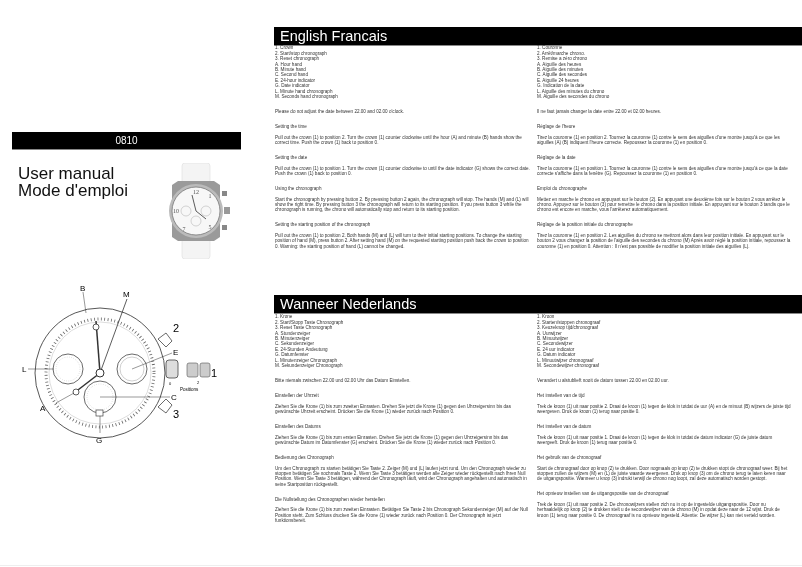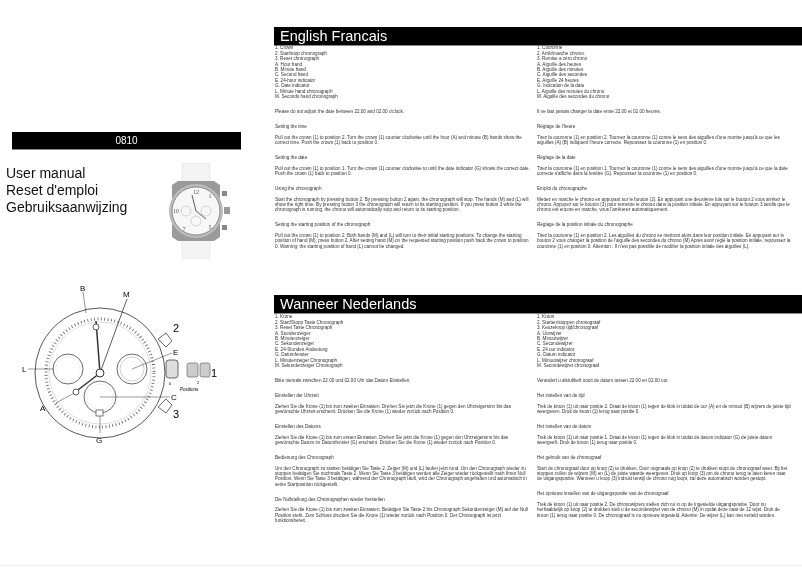--- a/index.html
+++ b/index.html
@@ -1,41 +1,40 @@
 <!DOCTYPE html>
 <html><head>
 <meta charset="utf-8">
 <style>
   html, body { margin:0; padding:0; background:#fff; }
   body { width:802px; height:567px; position:relative; overflow:hidden; font-family:"Liberation Sans", sans-serif; color:#222; }
   .page-bottom-line { position:absolute; left:0; top:565px; width:802px; height:1px; background:#eee; }
 
   .model-bar { position:absolute; left:12px; top:132px; width:229px; height:17px; background:#000; color:#fff; font-size:10px; text-align:center; line-height:17px; box-shadow:0 1px 0 #888; }
-  .titles { position:absolute; left:6px; top:165px; font-size:14px; line-height:17px; color:#111; }
+  .titles { position:absolute; left:18px; top:165px; font-size:17px; line-height:17px; color:#111; }
   .titles div { white-space:nowrap; }
   .photo { position:absolute; left:158px; top:163px; width:76px; height:96px; }
 
   .diagram { position:absolute; left:20px; top:283px; width:230px; height:175px; }
 
   .lang-bar { position:absolute; left:274px; width:528px; height:18px; background:#000; color:#fff; font-size:14.5px; line-height:18px; padding-left:6px; box-sizing:border-box; box-shadow:0 1px 0 #888;margin-top:10px; }
   .col { position:absolute; font-size:4.6px; line-height:5.4px; color:#333; white-space:pre-line; }
   .col .p { margin-bottom:4px; }
   .col .h { }
 </style>
 </head>
 <body>
 
 <div class="model-bar">
   <span>0810</span>
 </div>
 
 <div class="titles">
   <div>User manual</div>
-  <div>Reset d'emploi</div>
-  <div>Gebruiksaanwijzing</div>
+  <div>Mode d'emploi</div>
 </div>
 
 <svg class="photo" viewBox="0 0 76 96">
   <rect x="24" y="0" width="28" height="24" rx="3" fill="#f4f4f4" stroke="#ddd" stroke-width="0.6"></rect>
   <rect x="24" y="72" width="28" height="24" rx="3" fill="#f4f4f4" stroke="#ddd" stroke-width="0.6"></rect>
   <path d="M14 22 L20 18 L56 18 L62 22 L62 74 L56 78 L20 78 L14 74 Z" fill="#9a9a9a"></path>
   <rect x="64" y="28" width="5" height="5" fill="#888"></rect>
   <rect x="66" y="44" width="6" height="7" fill="#999"></rect>
   <rect x="64" y="62" width="5" height="5" fill="#888"></rect>
   <circle cx="38" cy="48" r="27" fill="#bbb"></circle>

